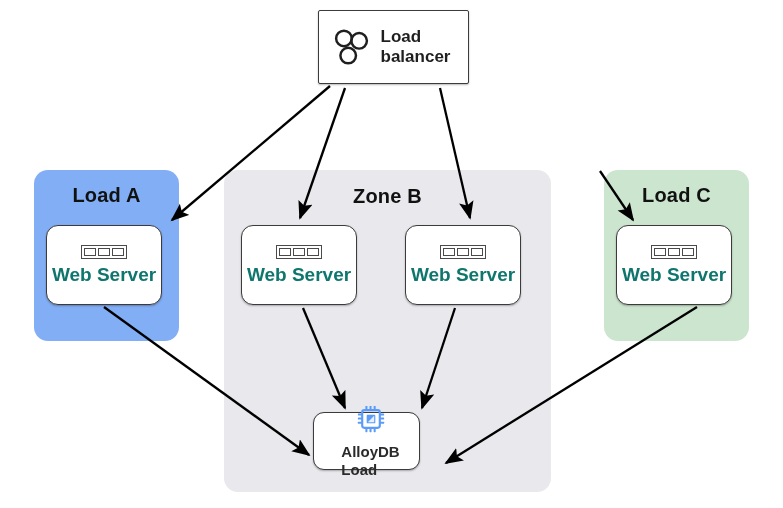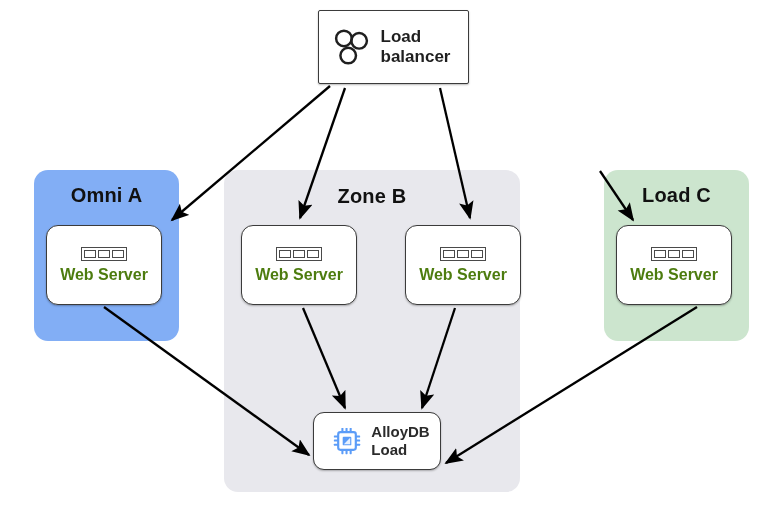--- a/index.html
+++ b/index.html
@@ -26,21 +26,21 @@
     font-size: 20px;
     font-weight: bold;
     color: #111111;
     letter-spacing: 0.2px;
   }
   #zone-a {
     left: 34px; top: 170px; width: 145px; height: 171px;
     background: #82AEF5;
   }
   #zone-b {
-    left: 224px; top: 170px; width: 296px; height: 322px;
+    left: 224px; top: 170px; width: 327px; height: 322px;
     background: #E8E8ED;
   }
   #zone-c {
     left: 604px; top: 170px; width: 145px; height: 171px;
     background: #CCE5CE;
   }
   #zone-a .zone-label, #zone-c .zone-label { top: 14px; }
   #zone-b .zone-label { top: 15px; }
 
   
@@ -54,23 +54,23 @@
     align-items: center;
     justify-content: center;
   }
   
   .ws {
     width: 116px; height: 80px;
     flex-direction: column;
     gap: 5px;
   }
   .ws-label {
-    font-size: 16px;
-    font-weight: bold;
-    color: #4d7c0f;
+    font-size: 19px;
+    font-weight: bold;
+    color: #0f766e;
     white-space: nowrap;
   }
   
   .rack {
     width: 46px; height: 14px;
     border: 1.6px solid #4a4a4a;
     display: flex;
     align-items: stretch;
     background: #ffffff;
   }
@@ -101,22 +101,22 @@
   .lb-icon { width: 38px; height: 38px; flex: 0 0 38px; }
   .lb-text {
     font-size: 17px;
     font-weight: bold;
     color: #1f1f1f;
     line-height: 1.18;
   }
 
   
   #alloydb {
-    left: 313px; top: 412px; width: 128px; height: 58px;
-    flex-direction: row;
+    left: 313px; top: 412px; width: 107px; height: 58px;
+    flex-direction: column;
     gap: 9px;
     padding-left: 8px;
     border-radius: 11px;
   }
   .chip-icon { width: 30px; height: 30px; flex: 0 0 30px; }
   .db-text {
     font-size: 15px;
     font-weight: bold;
     color: #2b2b2b;
     line-height: 1.2;
@@ -129,21 +129,21 @@
     width: 783px; height: 508px;
     pointer-events: none;
   }
 </style>
 </head>
 <body>
 
 <div id="canvas">
 
   <div class="zone" id="zone-a" style="background: rgb(130, 174, 245);">
-    <div class="zone-label">Omni A</div>
+    <div class="zone-label">Load A</div>
   </div>
 
   <div class="zone" id="zone-b" style="background: rgb(232, 232, 237);">
     <div class="zone-label">Zone B</div>
   </div>
 
   <div class="zone" id="zone-c" style="background: rgb(204, 229, 206);">
     <div class="zone-label">Load C</div>
   </div>
 

